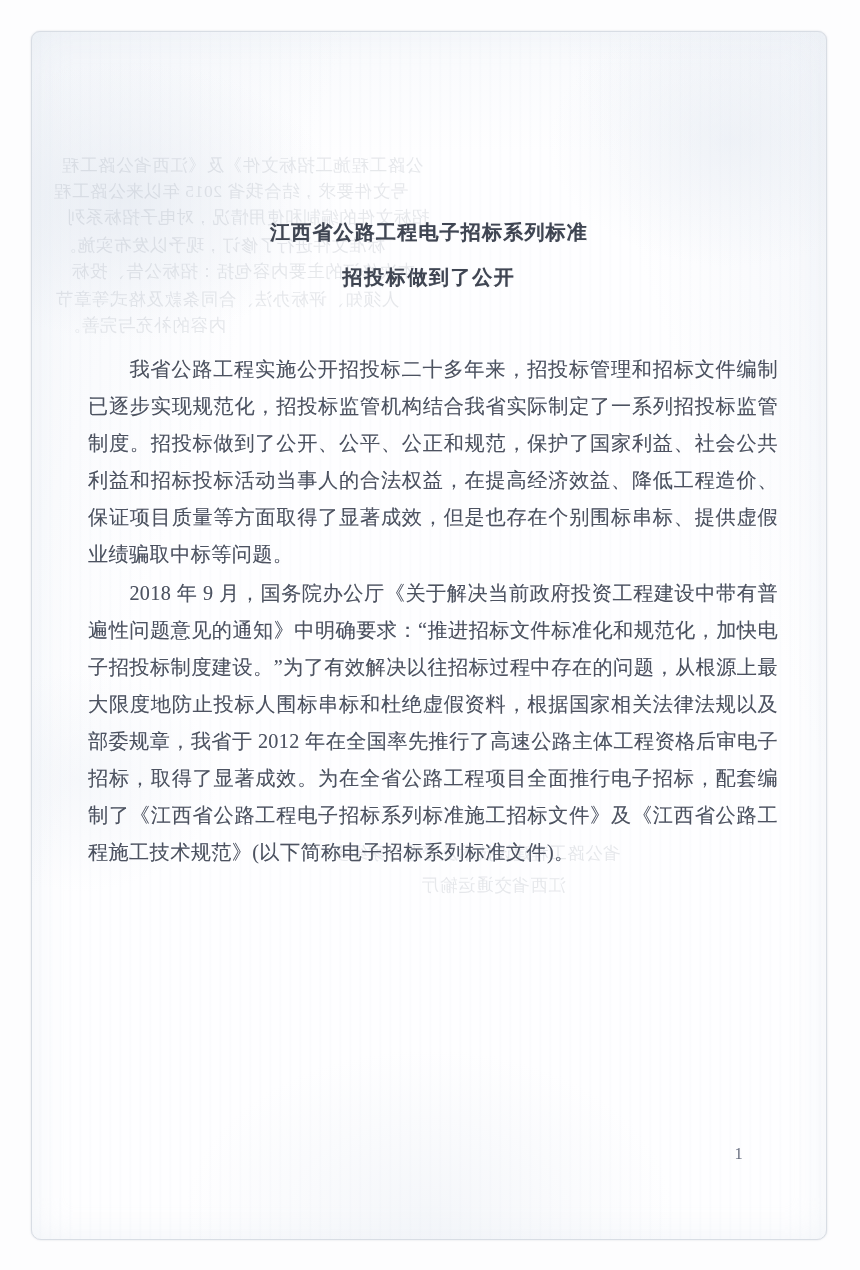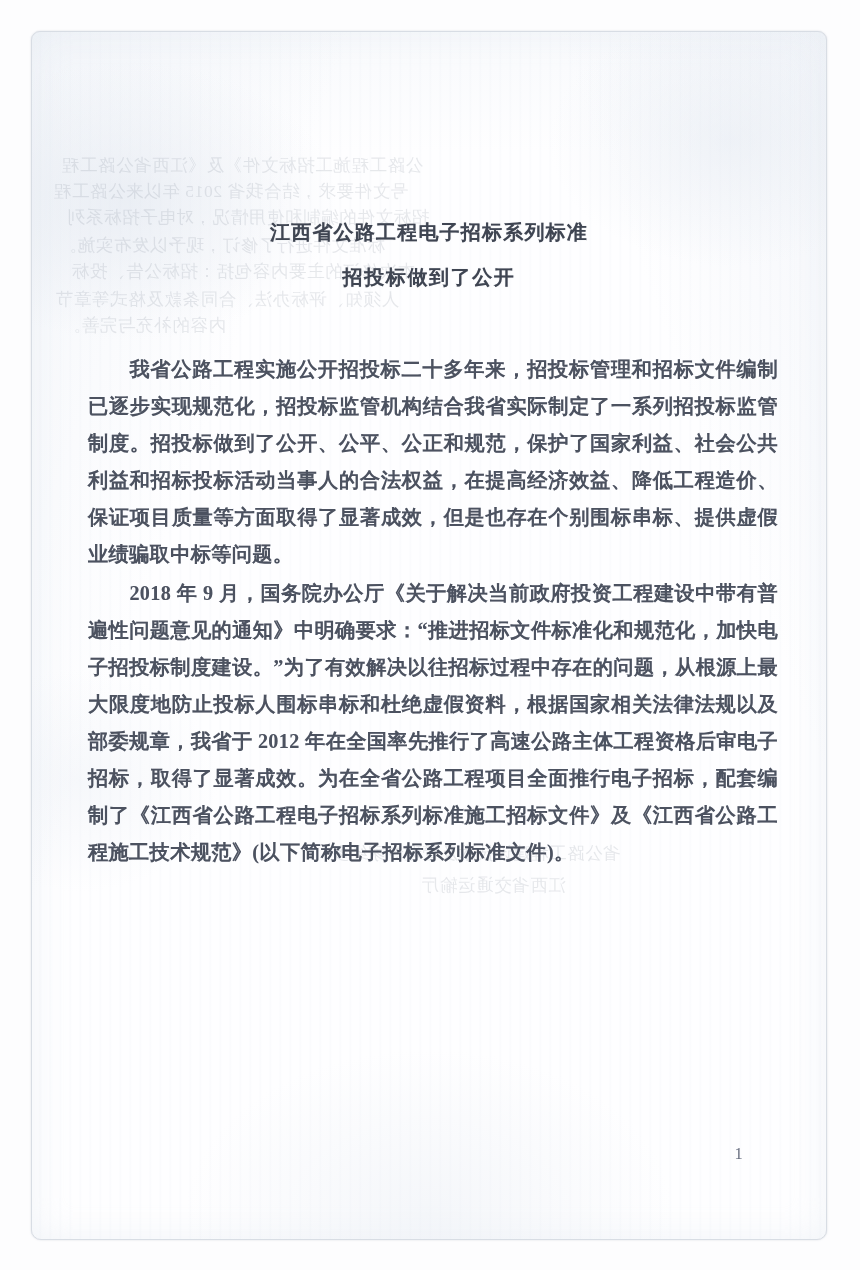--- a/index.html
+++ b/index.html
@@ -127,21 +127,20 @@
     line-height: 37.1px;
     letter-spacing: 0.35px;
     text-align: justify;
     text-align-last: left;
     text-shadow: 0 0 0.55px rgba(80,88,102,0.35);
   }
 
   .para {
     margin: 0 0 1px 0;
     text-indent: 2.05em;
-    font-weight: bold;
   }
 
   .page-number {
     position: absolute;
     right: 83px;
     top: 1112px;
     color: #6a7081;
     font-size: 16.5px;
     letter-spacing: 0.3px;
     z-index: 2;

